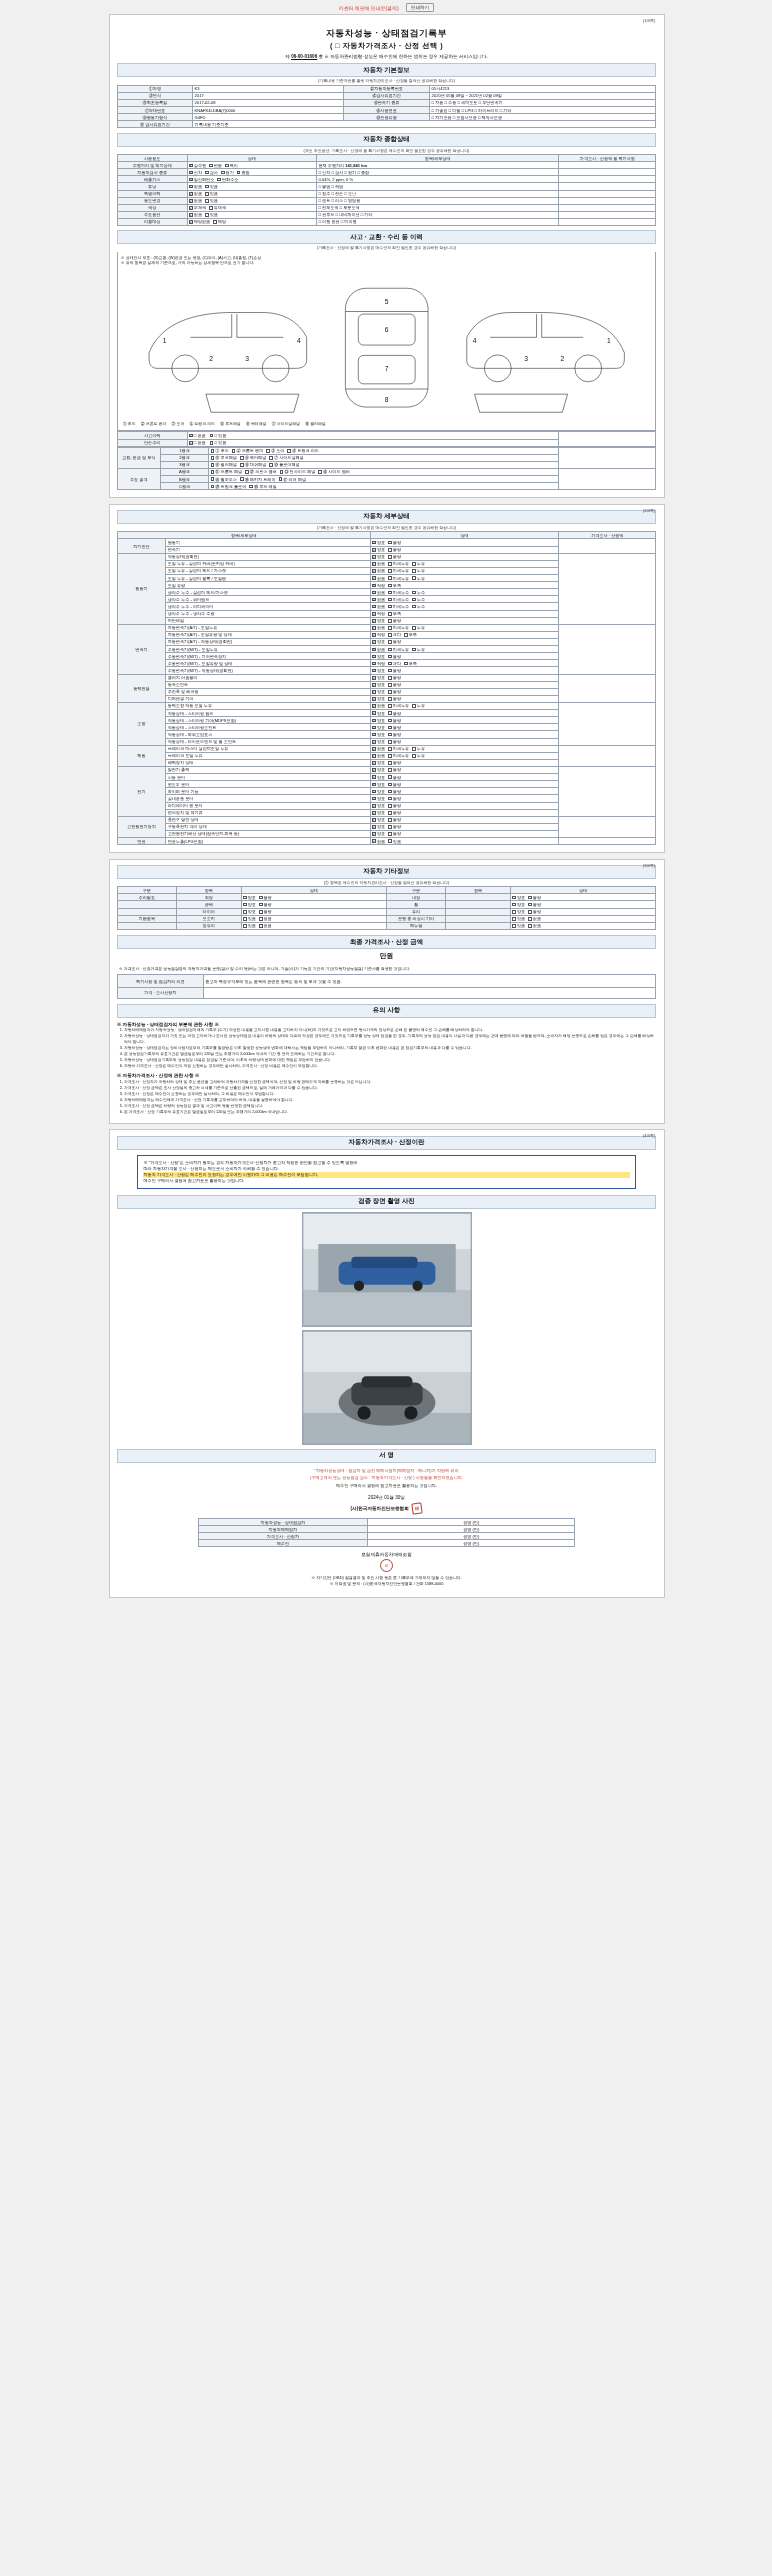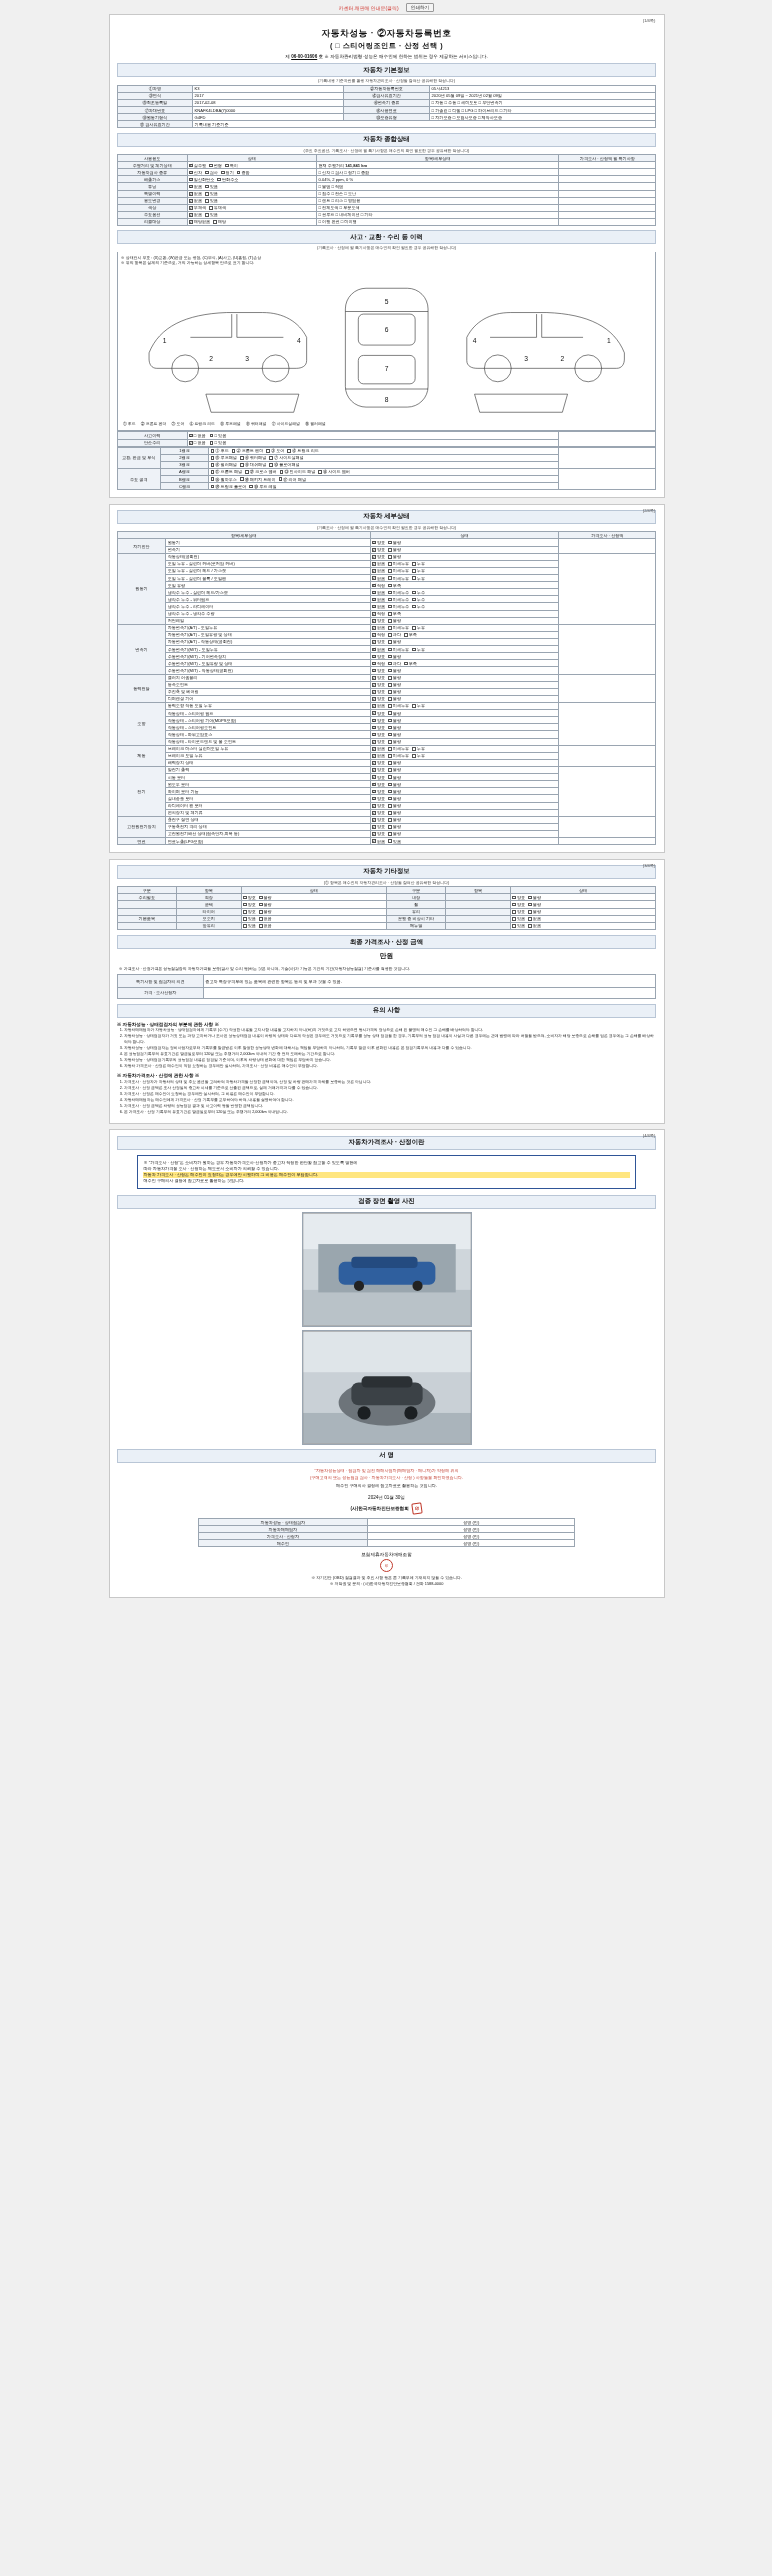--- a/index.html
+++ b/index.html
@@ -89,22 +89,22 @@
 
 <div class="topbar">
   <span class="redlink">카센터.재판매 안내문(클릭)</span>
   <button class="btn-print">인쇄하기</button>
 </div>
 
 <div class="page">
   <div class="pagenum">(1/4쪽)</div>
 
   <div class="doc-title">
-    <div class="l1">자동차성능 · ②자동차등록번호</div>
-    <div class="l2">( □ 스티어링조인트 · 산정 선택  )</div>
+    <div class="l1">자동차성능 · 상태점검기록부</div>
+    <div class="l2">( □ 자동차가격조사 · 산정 선택  )</div>
   </div>
   <div class="doc-sub">
     <span>제</span>
     <span class="no">06-00-01606</span>
     <span>호  ※ 자동차관리법령·성능은 매수인에 한하는 범위는 경우 제공하는 서비스입니다.</span>
   </div>
 
   <div class="sect-title">자동차 기본정보</div>
   <div class="sect-note">(기록내용 기준자료를 활용 자동차관리조사 · 산정을 참여산 공유해한 작성니다)</div>
   <table class="grid">

